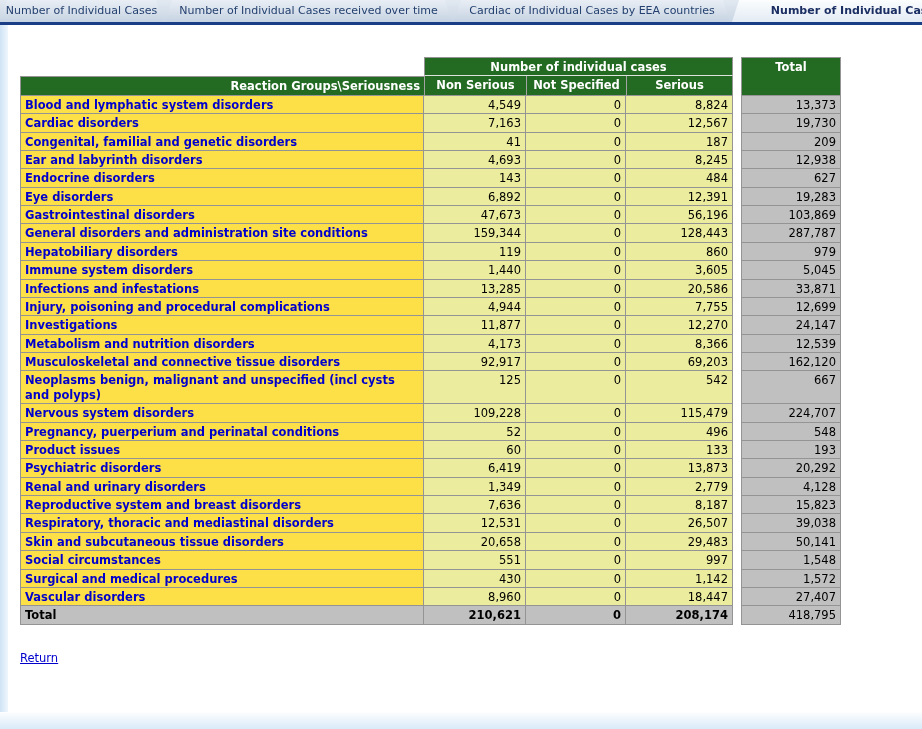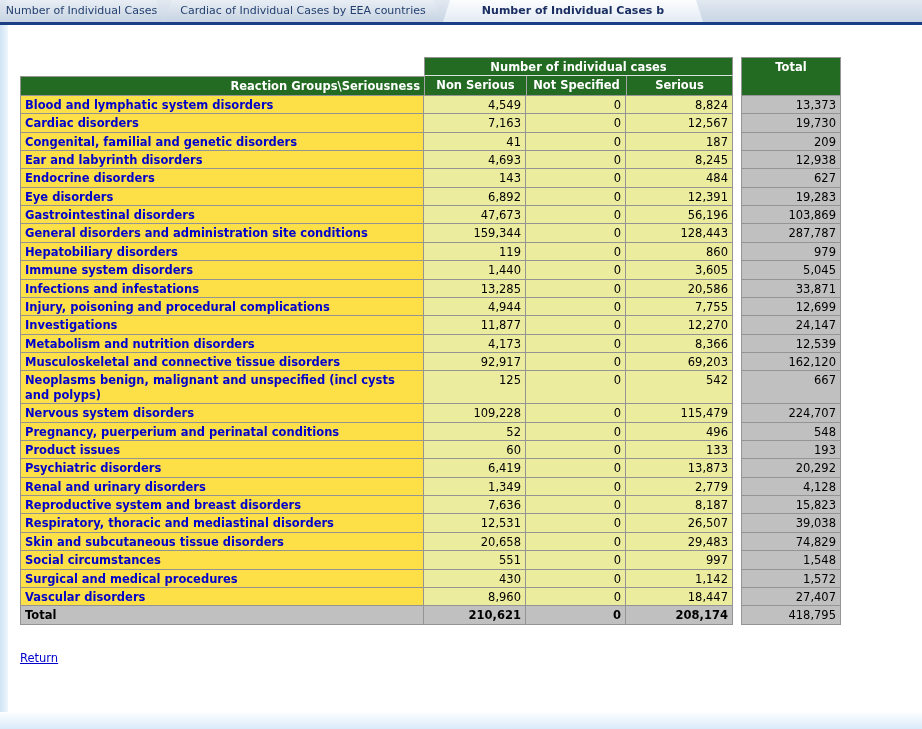--- a/index.html
+++ b/index.html
@@ -111,20 +111,21 @@
     display:inline-block;margin:26px 0 0 20px;
     color:var(--link_blue,#0000cc);text-decoration:underline;
     font-size:11.5px;cursor:pointer;
   }
 </style>
 </head>
 <body>
 
 <div class="tabbar">
   <div class="tab" style="width:163px"><span>Number of Individual Cases</span></div>
+  <div class="tab" style="width:287px"><span>Number of Individual Cases received over time</span></div>
   <div class="tab" style="width:276px"><span>Cardiac of Individual Cases by EEA countries</span></div>
   <div class="tab active" style="width:260px"><span>Number of Individual Cases b</span></div>
 </div>
 <div class="rule"></div>
 <div class="left-strip"></div>
 
 <div class="content">
   <table class="cases">
     <colgroup>
       <col style="width:404px">
@@ -332,21 +333,21 @@
           <td class="c-num">26,507</td>
           <td class="c-gap"></td>
           <td class="c-rowtotal">39,038</td>
         </tr>
         <tr>
           <td class="c-label">Skin and subcutaneous tissue disorders</td>
           <td class="c-num">20,658</td>
           <td class="c-num">0</td>
           <td class="c-num">29,483</td>
           <td class="c-gap"></td>
-          <td class="c-rowtotal">74,829</td>
+          <td class="c-rowtotal">50,141</td>
         </tr>
         <tr>
           <td class="c-label">Social circumstances</td>
           <td class="c-num">551</td>
           <td class="c-num">0</td>
           <td class="c-num">997</td>
           <td class="c-gap"></td>
           <td class="c-rowtotal">1,548</td>
         </tr>
         <tr>

